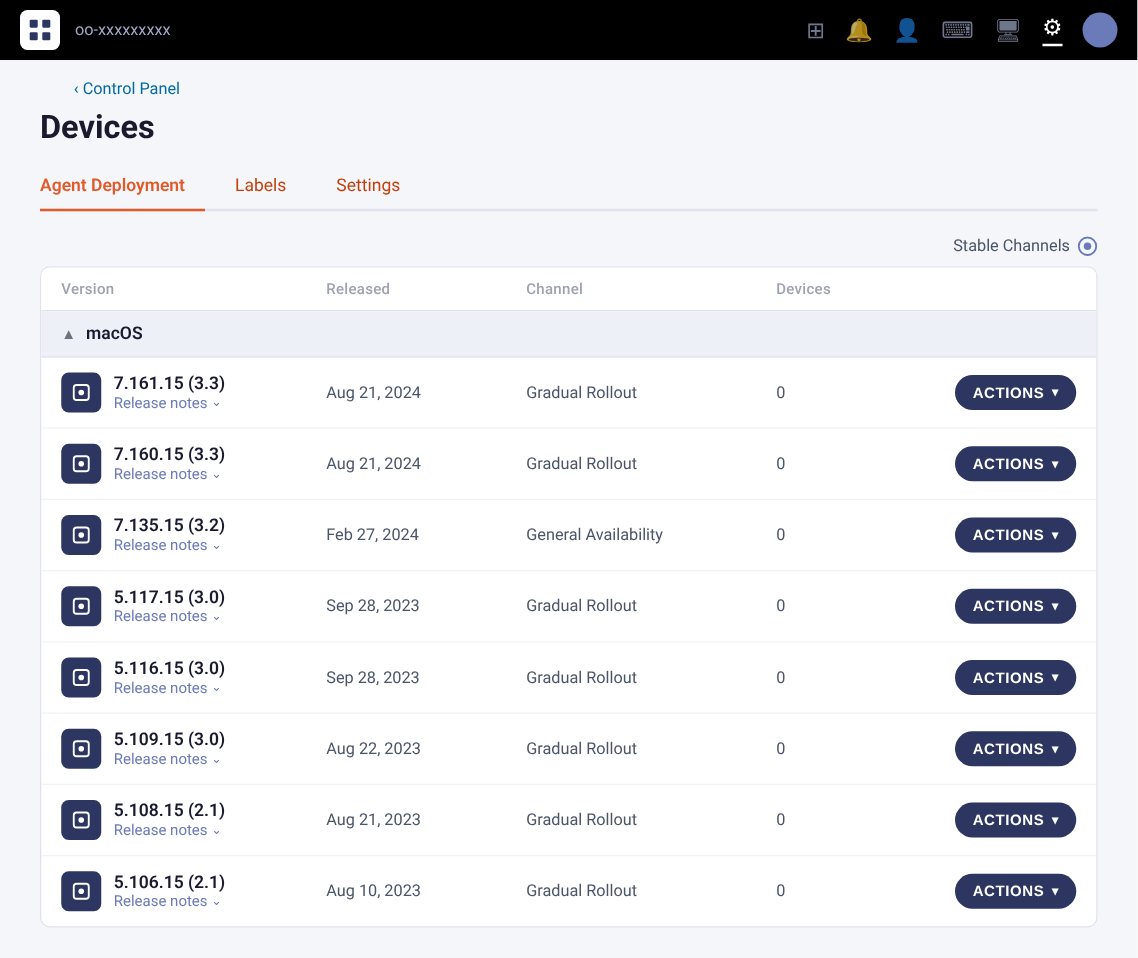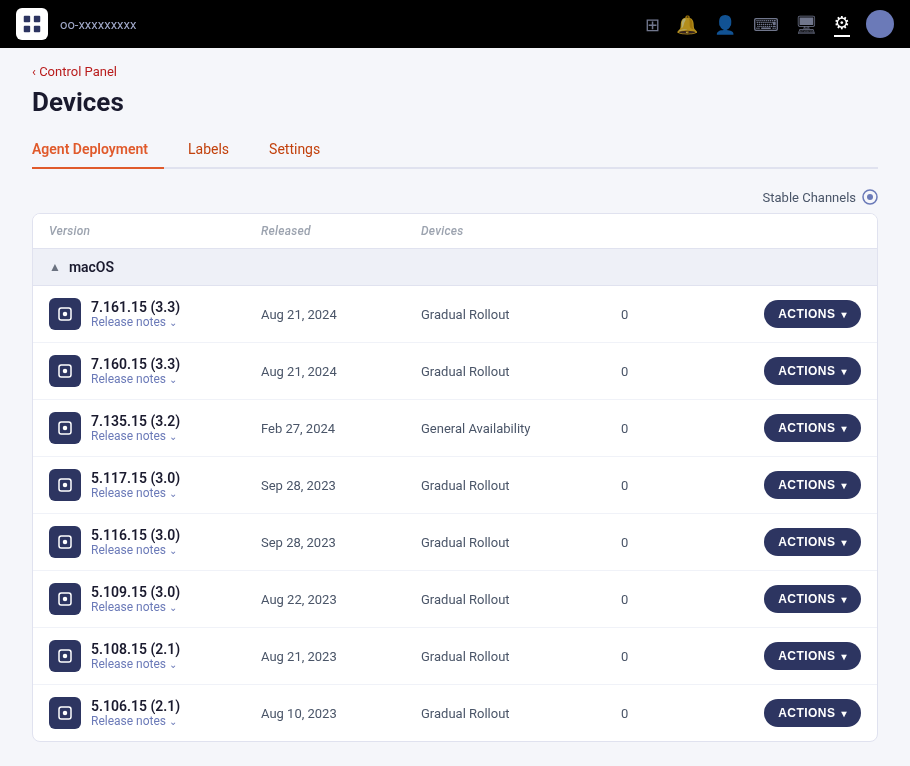--- a/index.html
+++ b/index.html
@@ -46,24 +46,25 @@
       background: #6b7ab8;
       border-radius: 50%;
     }
 
     
     .main-content {
       padding: 16px 32px 32px 32px;
     }
 
     .breadcrumb {
-      color: #b91c1c;
+      color: #0369a1;
       font-size: 13px;
       margin-bottom: 8px;
       cursor: pointer;
+      margin-left: 27px;
     }
     .breadcrumb::before { content: '‹ '; }
 
     .page-title {
       font-size: 26px;
       font-weight: 700;
       color: #1a1a2e;
       margin-bottom: 16px;
     }
 
@@ -118,21 +119,20 @@
       padding: 10px 16px;
       border-bottom: 1px solid #e0e2ef;
       background: #fff;
     }
     .table-header-cell {
       font-size: 12px;
       color: #9ca3af;
       font-weight: 500;
       text-transform: none;
       letter-spacing: 0.02em;
-      font-style: italic;
     }
 
     
     .group-header {
       display: flex;
       align-items: center;
       gap: 8px;
       padding: 10px 16px;
       background: #eef0f7;
       border-bottom: 1px solid #e0e2ef;
@@ -257,20 +257,21 @@
         <circle cx="8" cy="8" r="3" fill="#6b7ab8"></circle>
       </svg>
     </div>
   </div>
 
   <div class="table-container">
 
     <div class="table-header">
       <div class="table-header-cell">Version</div>
       <div class="table-header-cell">Released</div>
+      <div class="table-header-cell">Channel</div>
       <div class="table-header-cell">Devices</div>
       <div class="table-header-cell"></div>
     </div>
 
     <div class="group-header">
       <span class="group-chevron">▲</span>
       <span>macOS</span>
     </div>
 
     <div class="table-row">

